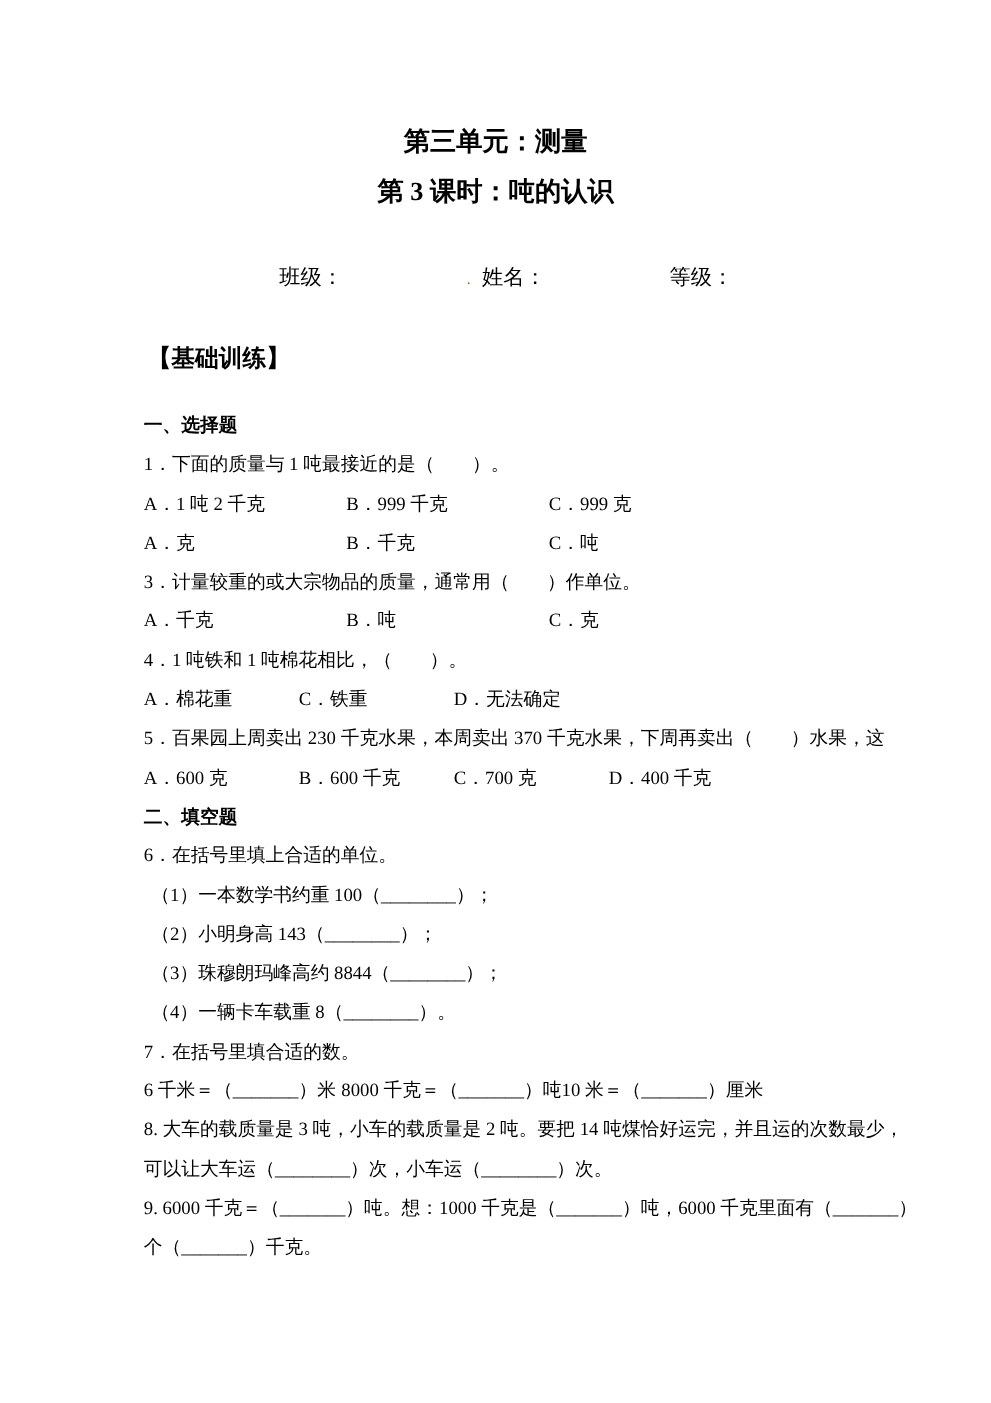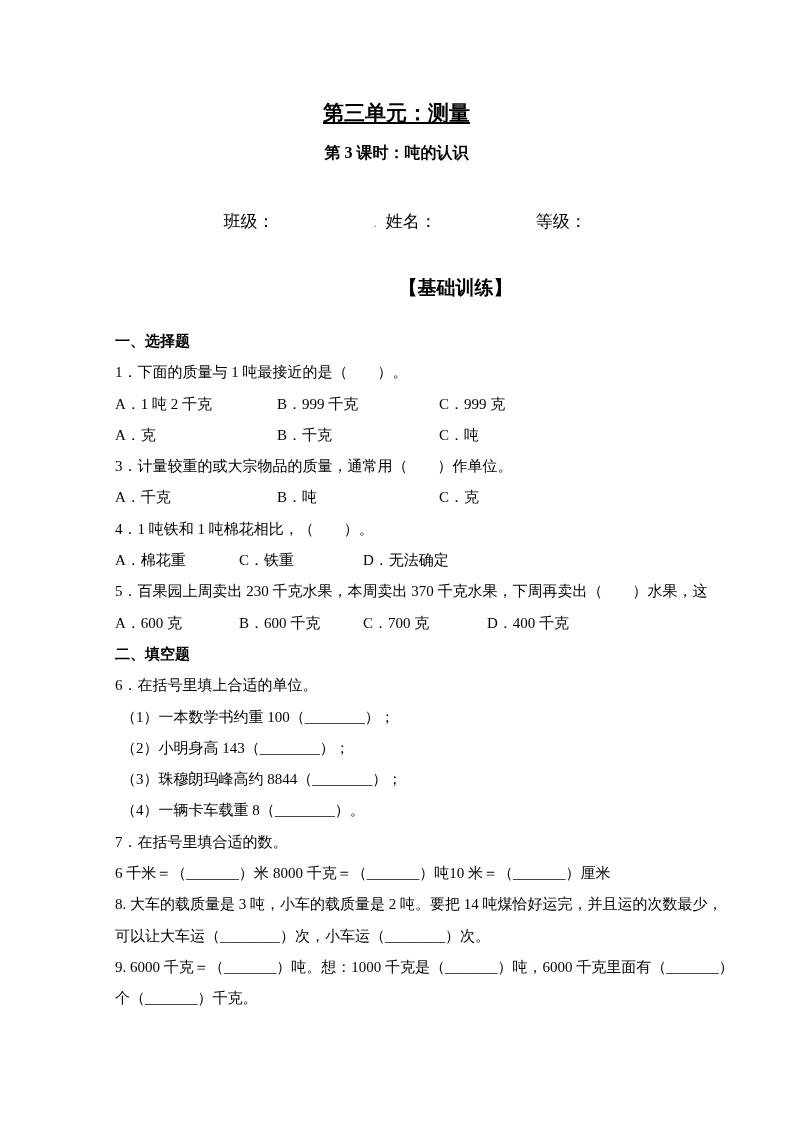--- a/index.html
+++ b/index.html
@@ -3,29 +3,29 @@
 <meta charset="utf-8">
 <style>
   html,body{margin:0;padding:0;background:#ffffff;}
   .page{
     position:relative;
     width:793px;height:1122px;
     background:#ffffff;color:#000000;
     font-family:"Liberation Serif","DejaVu Serif",serif;
     overflow:hidden;
   }
-  .page h1{font-size:21px;line-height:26px;font-weight:bold;text-align:center;margin:100px 0 0;text-decoration:underline;}
-  .page h2{font-size:16px;line-height:26px;font-weight:bold;text-align:center;margin:14px 0 0;}
+  .page h1{font-size:21px;line-height:26px;font-weight:bold;text-align:center;margin:100px 0 0;}
+  .page h2{font-size:21px;line-height:26px;font-weight:bold;text-align:center;margin:14px 0 0;}
   .meta{margin-top:20px;font-size:17px;line-height:24px;text-align:center;white-space:pre;}
   .meta .gap{display:inline-block;height:1px;vertical-align:baseline;}
   .meta .g1{width:99px;}
   .meta .g2{width:9px;}
   .meta .g3{width:99px;}
   .meta .dot{color:#8a7d3d;font-size:13px;}
-  .basic{margin:16px 0 0 118px;font-size:19px;line-height:26px;font-weight:bold;text-align:center;}
+  .basic{margin:16px 0 0 118px;font-size:19px;line-height:26px;font-weight:bold;}
   main{display:block;margin:25px 0 0 115px;width:578px;}
   .row{font-size:15px;line-height:31.3px;white-space:pre;}
   .section{font-weight:bold;}
   .sub{padding-left:6px;}
   .opts3,.opts4,.eq{display:flex;}
   .opts3>span{flex:0 0 162px;white-space:pre;}
   .opts3>span:last-child{flex:0 0 auto;}
   .opts4>span{flex:0 0 124px;white-space:pre;}
   .opts4>span:last-child{flex:0 0 auto;text-align:center;}
   .eq>span{white-space:pre;}

